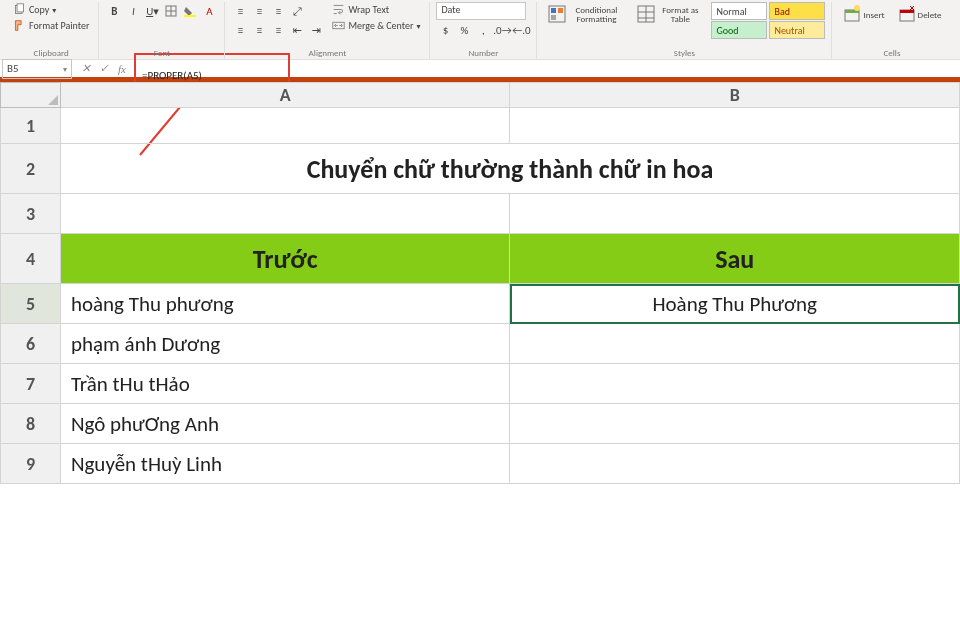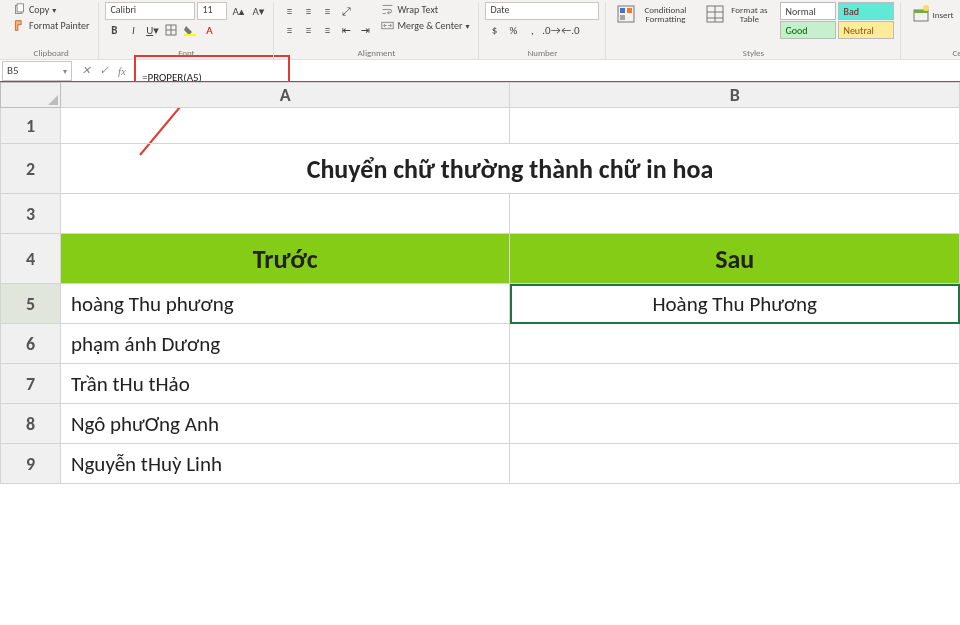--- a/index.html
+++ b/index.html
@@ -15,28 +15,28 @@
   .ico { width: 13px; height: 13px; display: inline-flex; align-items: center; justify-content: center; }
   .ico svg { width: 100%; height: 100%; }
   .font-row { display: flex; gap: 2px; align-items: center; }
   .font-select { border: 1px solid #c8c6c4; background: #fff; height: 18px; padding: 0 4px; font-size: 10px; min-width: 0; }
   .fname { width: 90px; }
   .fsize { width: 30px; }
   .btnrow { display: flex; gap: 1px; }
   .sqbtn { width: 18px; height: 18px; border: 1px solid transparent; display: inline-flex; align-items: center; justify-content: center; font-size: 11px; color: #444; }
   .style-cell { width: 56px; height: 18px; font-size: 10px; display: flex; align-items: center; padding: 0 4px; border: 1px solid #bbb; }
   .style-normal { background: #fff; }
-  .style-bad { background: #5eead4; color: #9c0006; }
+  .style-bad { background: #fde047; color: #9c0006; }
   .style-good { background: #c6efce; color: #006100; }
   .style-neutral { background: #ffeb9c; color: #9c5700; }
   .vbtn { display:flex; align-items:center; gap:1px; font-size:9px; padding:2px 4px; }
   .vbtn .ico { width:20px; height:20px; }
 
   
-  .fbar { display: flex; align-items: center; height: 22px; border-bottom: 1px solid #c2410c; background: #fff; }
+  .fbar { display: flex; align-items: center; height: 22px; border-bottom: 5px solid #c2410c; background: #fff; }
   .namebox { width: 70px; height: 20px; border: 1px solid #c8c6c4; margin: 0 2px; padding: 0 4px; font-size: 11px; display: flex; align-items: center; justify-content: space-between; }
   .namebox span:last-child { font-size: 8px; color: #888; }
   .fbtns { display: flex; gap: 2px; padding: 0 4px; align-items: center; }
   .fbtns span { width: 16px; text-align: center; color: #888; font-style: italic; font-family: "Cambria Math", serif; }
   .formula-input { flex: 1; border: 2px solid #e03c31; height: 20px; padding: 14px 6px; font-size: 11px; color: #222; margin-right: 670px; }
   .arrow { position: absolute; top: 75px; left: 130px; pointer-events: none; }
 
   
   .grid { position: absolute; top: 82px; left: 0; right: 0; bottom: 0; }
   table { border-collapse: collapse; width: 100%; }
@@ -81,26 +81,20 @@
           <span>Format Painter</span>
         </div>
       </div>
     </div>
     <div class="rgroup-label">Clipboard</div>
   </div>
 
   <div class="rgroup">
     <div class="rgroup-body">
       <div class="rcol">
-        <div class="font-row">
-          <div class="font-select fname"><span>Calibri</span></div>
-          <div class="font-select fsize"><span>11</span></div>
-          <span class="sqbtn">A▴</span>
-          <span class="sqbtn">A▾</span>
-        </div>
         <div class="btnrow">
           <span class="sqbtn">
               <b>B</b>
             </span>
           <span class="sqbtn">
               <i>I</i>
             </span>
           <span class="sqbtn"><u>U</u> ▾</span>
           <span class="sqbtn">
               <svg width="12" height="12" viewBox="0 0 12 12">
@@ -161,21 +155,21 @@
             <span style="font-size:8px">▾</span>
         </div>
       </div>
     </div>
     <div class="rgroup-label">Alignment</div>
   </div>
 
   <div class="rgroup">
     <div class="rgroup-body">
       <div class="rcol">
-        <div class="font-select" style="width:114px"><span>Date</span></div>
+        <div class="font-select" style="width:90px"><span>Date</span></div>
         <div class="btnrow">
           <span class="sqbtn">$</span>
           <span class="sqbtn">%</span>
           <span class="sqbtn">,</span>
           <span class="sqbtn">.0→</span>
           <span class="sqbtn">←.0</span>
         </div>
       </div>
     </div>
     <div class="rgroup-label">Number</div>

